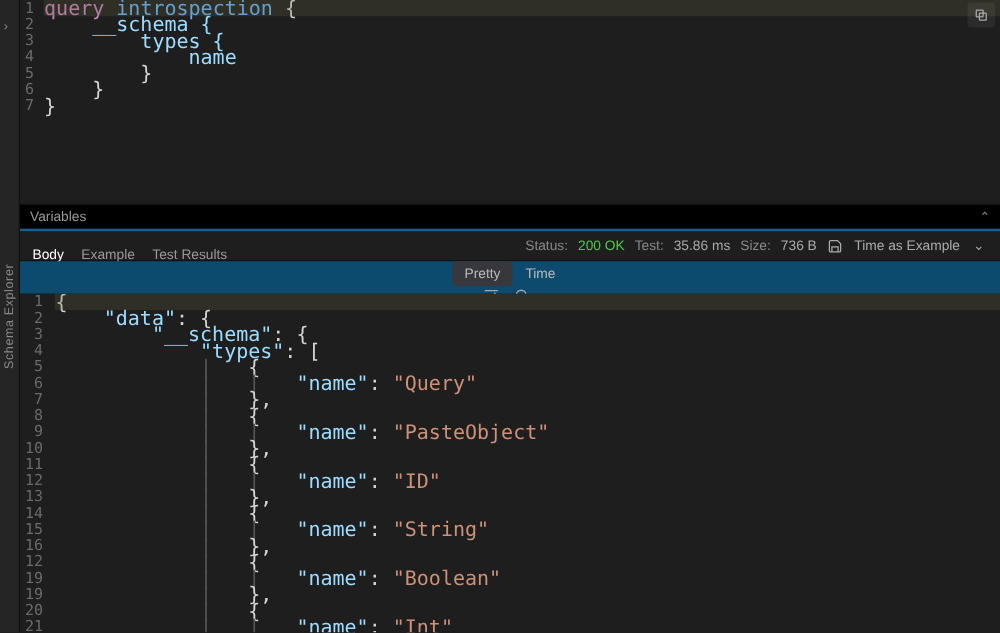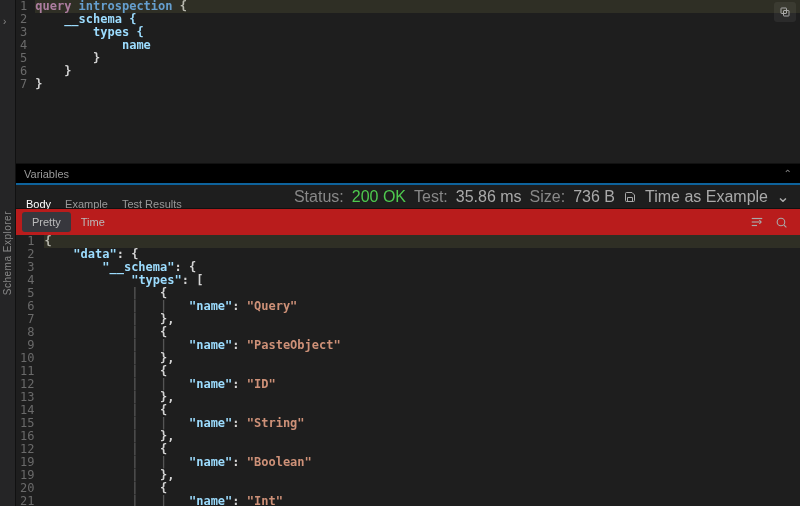--- a/index.html
+++ b/index.html
@@ -4,41 +4,41 @@
 <style>
   * { margin: 0; padding: 0; box-sizing: border-box; }
   html, body { width: 800px; height: 506px; background: #1e1e1e; font-family: "Segoe UI", Arial, sans-serif; color: #ccc; overflow: hidden; font-size: 12px; }
   .app { display: flex; width: 100%; height: 100%; }
   .left-rail { width: 16px; background: #252526; display: flex; flex-direction: column; align-items: center; justify-content: center; border-right: 1px solid #111; }
   .rail-text { writing-mode: vertical-rl; transform: rotate(180deg); font-size: 10px; color: #888; letter-spacing: 0.5px; }
   .expand-chevron { position: absolute; left: 3px; top: 16px; font-size: 10px; color: #888; cursor: pointer; }
   .main { flex: 1; display: flex; flex-direction: column; }
   .editor-top { position: relative; height: 163px; background: #1e1e1e; display: flex; overflow: hidden; }
   .gutter { background: #1e1e1e; color: #6a6a6a; text-align: right; padding: 0 8px 0 4px; font-family: Consolas, monospace; font-size: 12px; line-height: 13px; user-select: none; }
-  .code { flex: 1; font-family: Consolas, monospace; font-size: 12px; line-height: 13px; white-space: pre; position: relative; font-weight: bold; }
+  .code { flex: 1; font-family: Consolas, monospace; font-size: 16px; line-height: 13px; white-space: pre; position: relative; }
   .hl-line { position: absolute; left: 0; right: 0; top: 0; height: 13px; background: rgba(100,100,60,0.25); }
   .tok-kw { color: #c586c0; }
   .tok-op { color: #66b3ff; }
   .tok-field { color: #9cdcfe; text-align: right; }
   .tok-plain { color: #d4d4d4; }
   .tok-brace { color: #d4d4d4; }
   .top-icons { position: absolute; top: 2px; right: 4px; display: flex; gap: 4px; }
   .icon-btn { width: 22px; height: 20px; background: rgba(255,255,255,0.06); border-radius: 3px; display: flex; align-items: center; justify-content: center; color: #aaa; font-size: 11px; cursor: pointer; }
   .vars-bar { height: 20px; background: #000000; border-top: 1px solid #111; display: flex; align-items: center; padding: 0 8px; font-size: 11px; color: #999; justify-content: space-between; }
   .vars-caret { color: #888; font-size: 10px; }
   .divider { height: 2px; background: #0e639c; }
   .status-row { height: 24px; background: #1e1e1e; border-bottom: 1px solid #111; display: flex; align-items: center; padding: 0 10px; justify-content: space-between; }
   .tabs { display: flex; gap: 14px; font-size: 11px; }
   .tab { color: #999; cursor: pointer; padding-bottom: 3px; margin-top: 20px; }
   .tab.active { color: #fff; border-bottom: 2px solid #ff6c37; }
-  .status-right { display: flex; gap: 8px; font-size: 16px; align-items: center; color: #aaa; }
+  .status-right { display: flex; gap: 8px; font-size: 11px; align-items: center; color: #aaa; }
   .status-label { color: #888; }
   .status-ok { color: #4ec94e; }
   .mini-icon { width: 14px; height: 14px; display: inline-flex; align-items: center; justify-content: center; color: #aaa; cursor: pointer; }
-  .view-row { height: 26px; background: #b91c1c; display: flex; align-items: center; padding: 0 6px; justify-content: space-between; }
+  .view-row { height: 26px; background: #0c4a6e; display: flex; align-items: center; padding: 0 6px; justify-content: space-between; flex-direction: column; }
   .view-tabs { display: flex; }
   .view-tab { padding: 4px 10px; font-size: 11px; color: #bbb; cursor: pointer; border-radius: 3px; }
   .view-tab.active { background: #37373d; }
   .view-icons { display: flex; gap: 10px; padding-right: 6px; }
   .editor-bottom { flex: 1; background: #1e1e1e; display: flex; overflow: hidden; position: relative; }
   .json-key { color: #9cdcfe; }
   .json-str { color: #ce9178; }
   .json-punc { color: #d4d4d4; }
   .fold-guide { color: #555; }
   .gutter-bottom { background: #1e1e1e; color: #6a6a6a; text-align: right; padding: 0 10px 0 4px; font-family: Consolas, monospace; font-size: 12px; line-height: 13px; user-select: none; }

